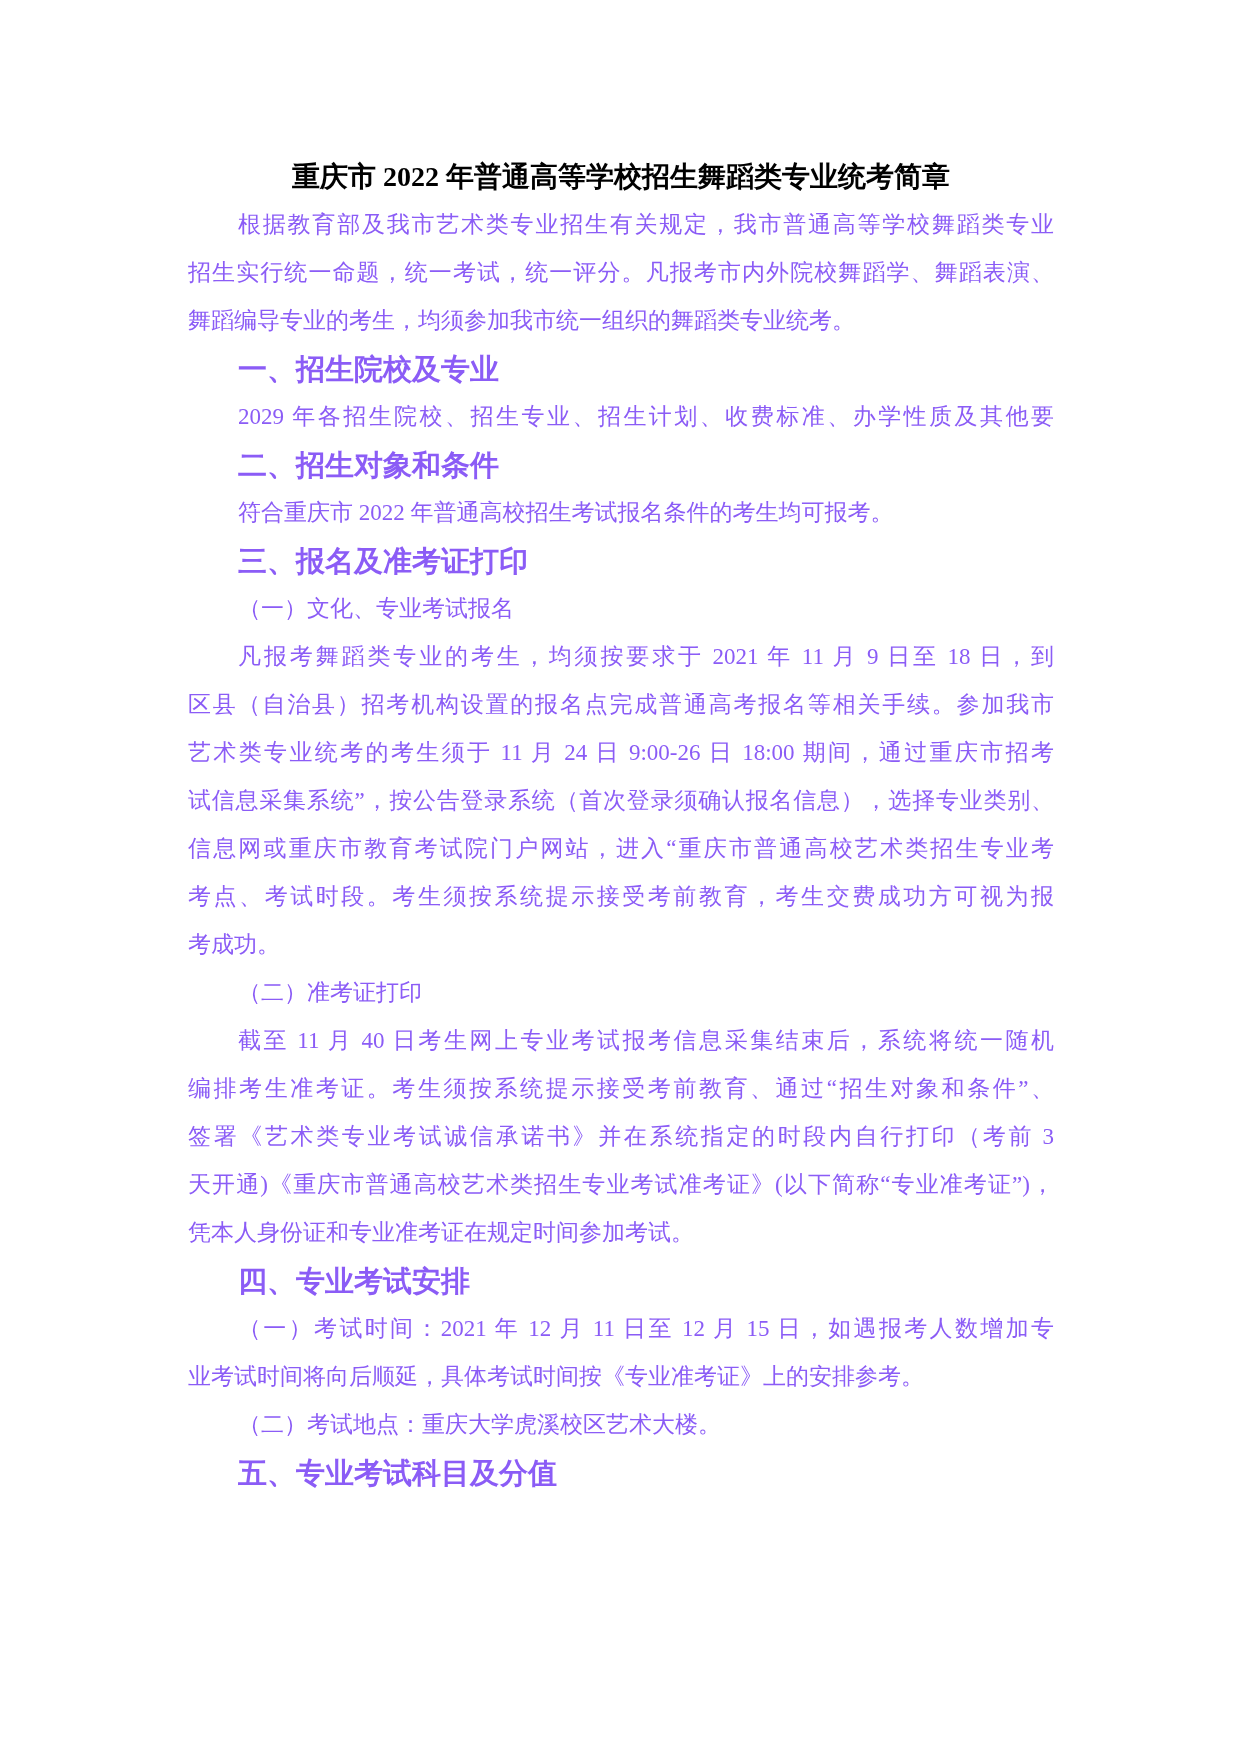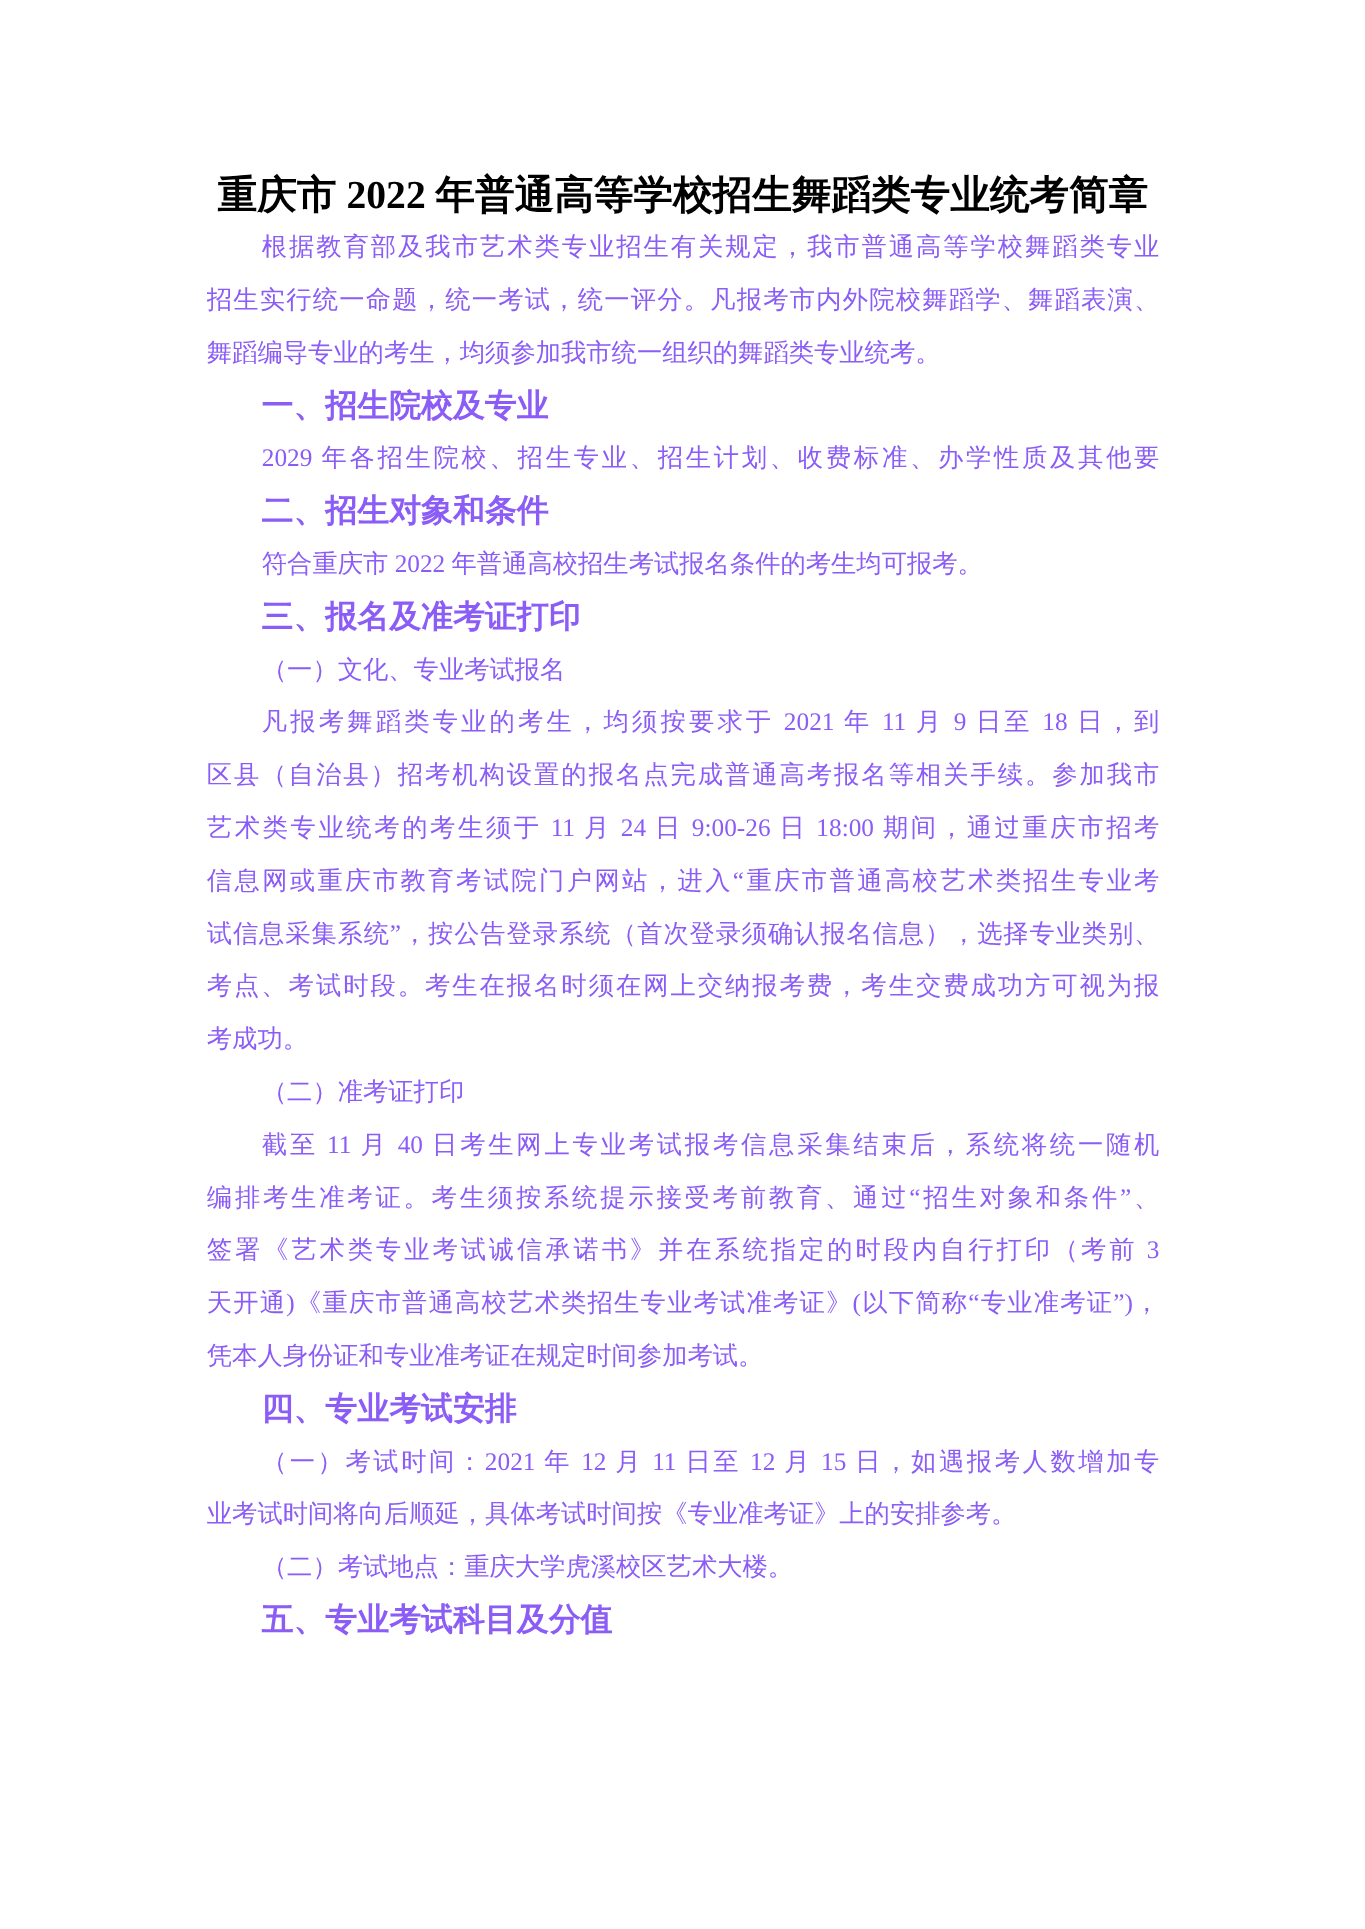--- a/index.html
+++ b/index.html
@@ -35,21 +35,21 @@
     text-align-last: justify;
   }
   .line.indent {
     padding-left: 50px;
   }
   .line.heading {
     font-weight: bold;
     font-size: 29px;
   }
   .title-line {
-    font-size: 36px;
+    font-size: 28px;
     font-weight: bold;
     line-height: 48px;
     height: 48px;
     text-align: center;
     text-align-last: center;
     color: #000000;
     overflow: hidden;
   }
 </style>
 </head>
@@ -64,23 +64,23 @@
         <div class="line body">舞蹈编导专业的考生，均须参加我市统一组织的舞蹈类专业统考。</div>
         <div class="line heading indent">一、招生院校及专业</div>
         <div class="line body indent fill">2029 年各招生院校、招生专业、招生计划、收费标准、办学性质及其他要</div>
         <div class="line heading indent">二、招生对象和条件</div>
         <div class="line body indent">符合重庆市 2022 年普通高校招生考试报名条件的考生均可报考。</div>
         <div class="line heading indent">三、报名及准考证打印</div>
         <div class="line body indent">（一）文化、专业考试报名</div>
         <div class="line body indent fill">凡报考舞蹈类专业的考生，均须按要求于 2021 年 11 月 9 日至 18 日，到</div>
         <div class="line body fill">区县（自治县）招考机构设置的报名点完成普通高考报名等相关手续。参加我市</div>
         <div class="line body fill">艺术类专业统考的考生须于 11 月 24 日 9:00-26 日 18:00 期间，通过重庆市招考</div>
+        <div class="line body fill">试信息采集系统”，按公告登录系统（首次登录须确认报名信息），选择专业类别、</div>
         <div class="line body fill">信息网或重庆市教育考试院门户网站，进入“重庆市普通高校艺术类招生专业考</div>
-        <div class="line body fill">试信息采集系统”，按公告登录系统（首次登录须确认报名信息），选择专业类别、</div>
-        <div class="line body fill">考点、考试时段。考生在报名时须在网上交纳报考费，考生交费成功方可视为报</div>
+        <div class="line body fill">考点、考试时段。考生须按系统提示接受考前教育，考生交费成功方可视为报</div>
         <div class="line body">考成功。</div>
         <div class="line body indent">（二）准考证打印</div>
         <div class="line body indent fill">截至 11 月 40 日考生网上专业考试报考信息采集结束后，系统将统一随机</div>
         <div class="line body fill">编排考生准考证。考生须按系统提示接受考前教育、通过“招生对象和条件”、</div>
         <div class="line body fill">签署《艺术类专业考试诚信承诺书》并在系统指定的时段内自行打印（考前 3</div>
         <div class="line body fill">天开通)《重庆市普通高校艺术类招生专业考试准考证》(以下简称“专业准考证”)，</div>
         <div class="line body">凭本人身份证和专业准考证在规定时间参加考试。</div>
         <div class="line heading indent">四、专业考试安排</div>
         <div class="line body indent fill">（一）考试时间：2021 年 12 月 11 日至 12 月 15 日，如遇报考人数增加专</div>
         <div class="line body">业考试时间将向后顺延，具体考试时间按《专业准考证》上的安排参考。</div>

